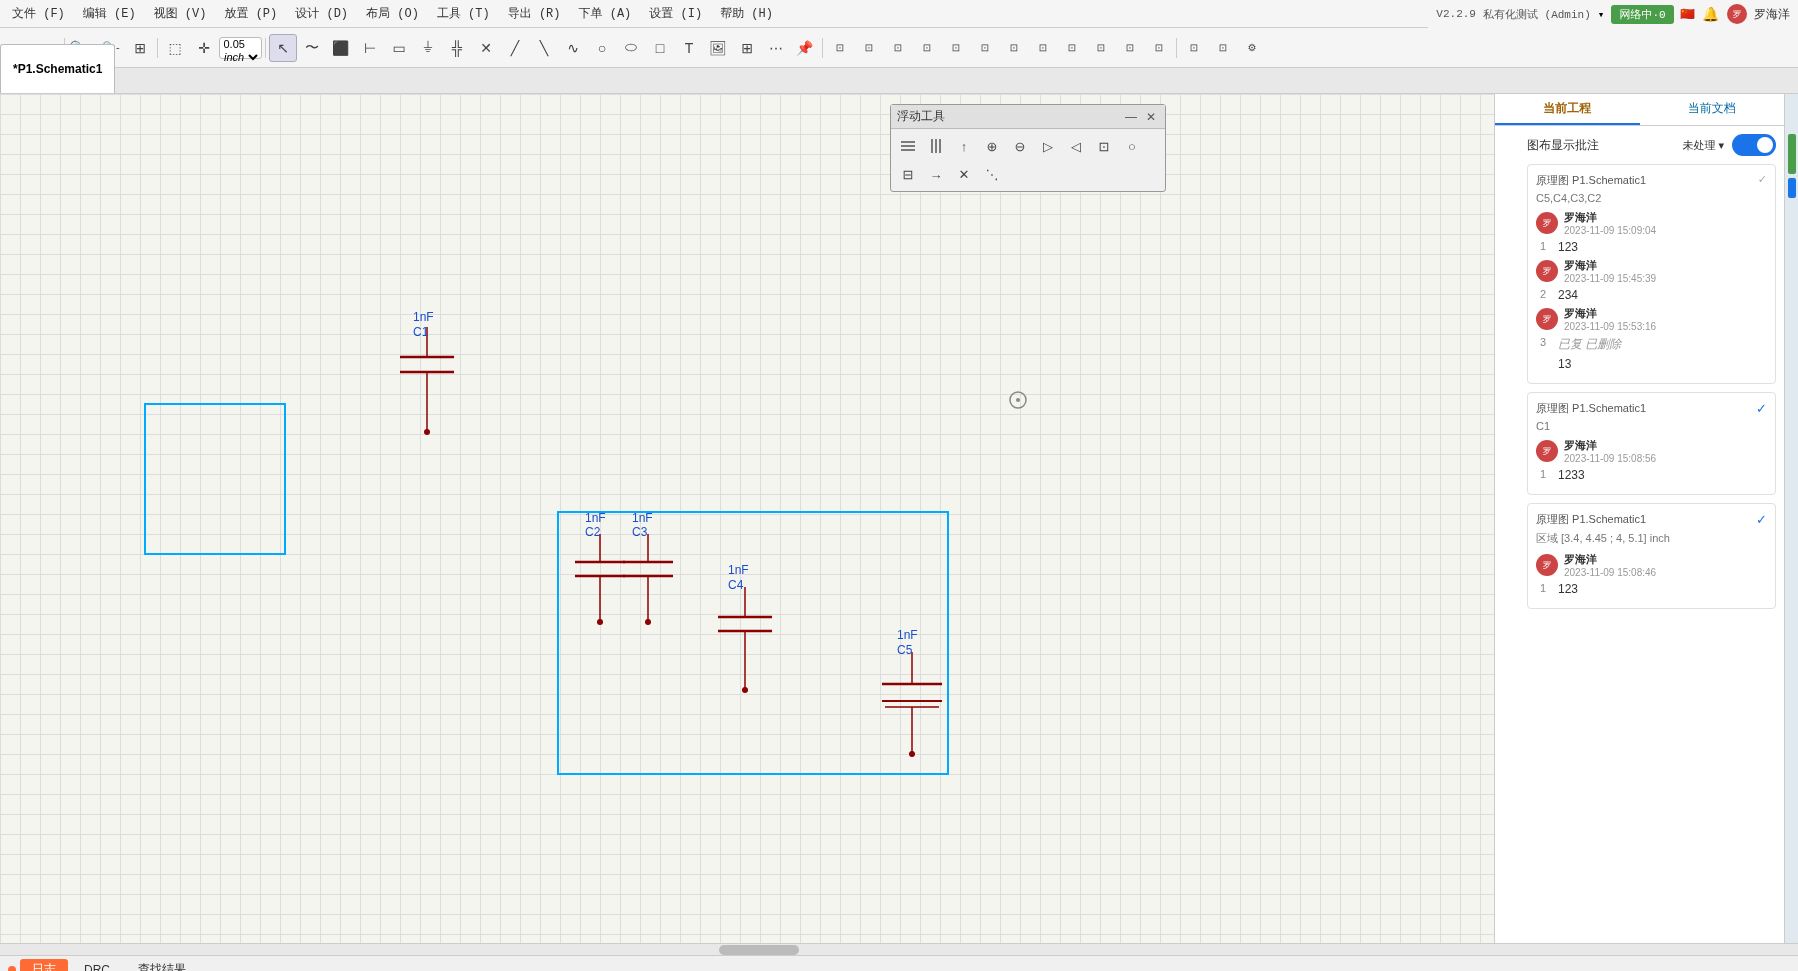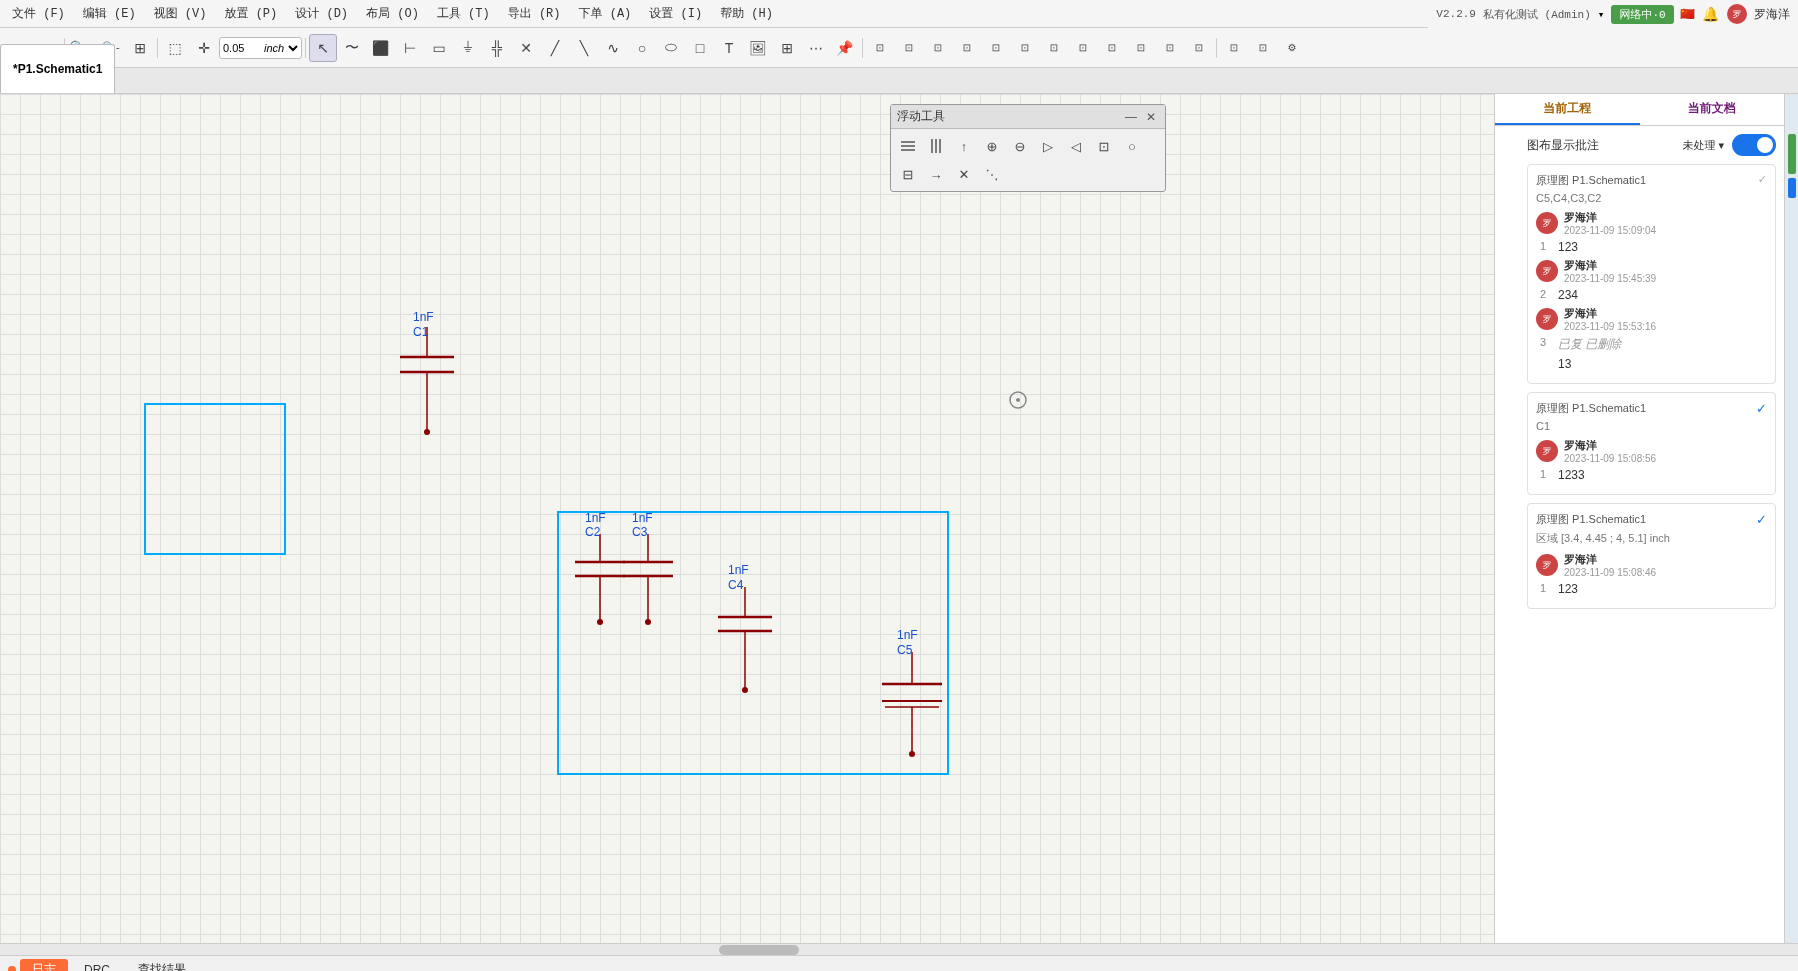--- a/index.html
+++ b/index.html
@@ -73,20 +73,21 @@
       background: transparent;
     }
     .tb-separator { width: 1px; height: 20px; background: #ccc; margin: 0 2px; }
     .tb-input-group {
       display: flex;
       align-items: center;
       border: 1px solid #bbb;
       border-radius: 3px;
       background: white;
       height: 22px;
+      flex-direction: column;
     }
     .tb-input-group input {
       border: none;
       outline: none;
       width: 40px;
       font-size: 11px;
       padding: 0 3px;
       background: transparent;
     }
     .tb-input-group select {
@@ -204,23 +205,22 @@
     #right-panel-tabs {
       display: flex;
       border-bottom: 1px solid #ccc;
     }
     .rp-tab {
       flex: 1;
       text-align: center;
       padding: 6px 4px;
       font-size: 12px;
       cursor: pointer;
-      color: #701a75;
+      color: #0369a1;
       border-bottom: 2px solid transparent;
-      font-weight: bold;
     }
     .rp-tab.active {
       color: #a16207;
       border-bottom: 2px solid #1a73e8;
       font-weight: bold;
     }
     #right-panel-content {
       flex: 1;
       overflow-y: auto;
       padding: 8px;

